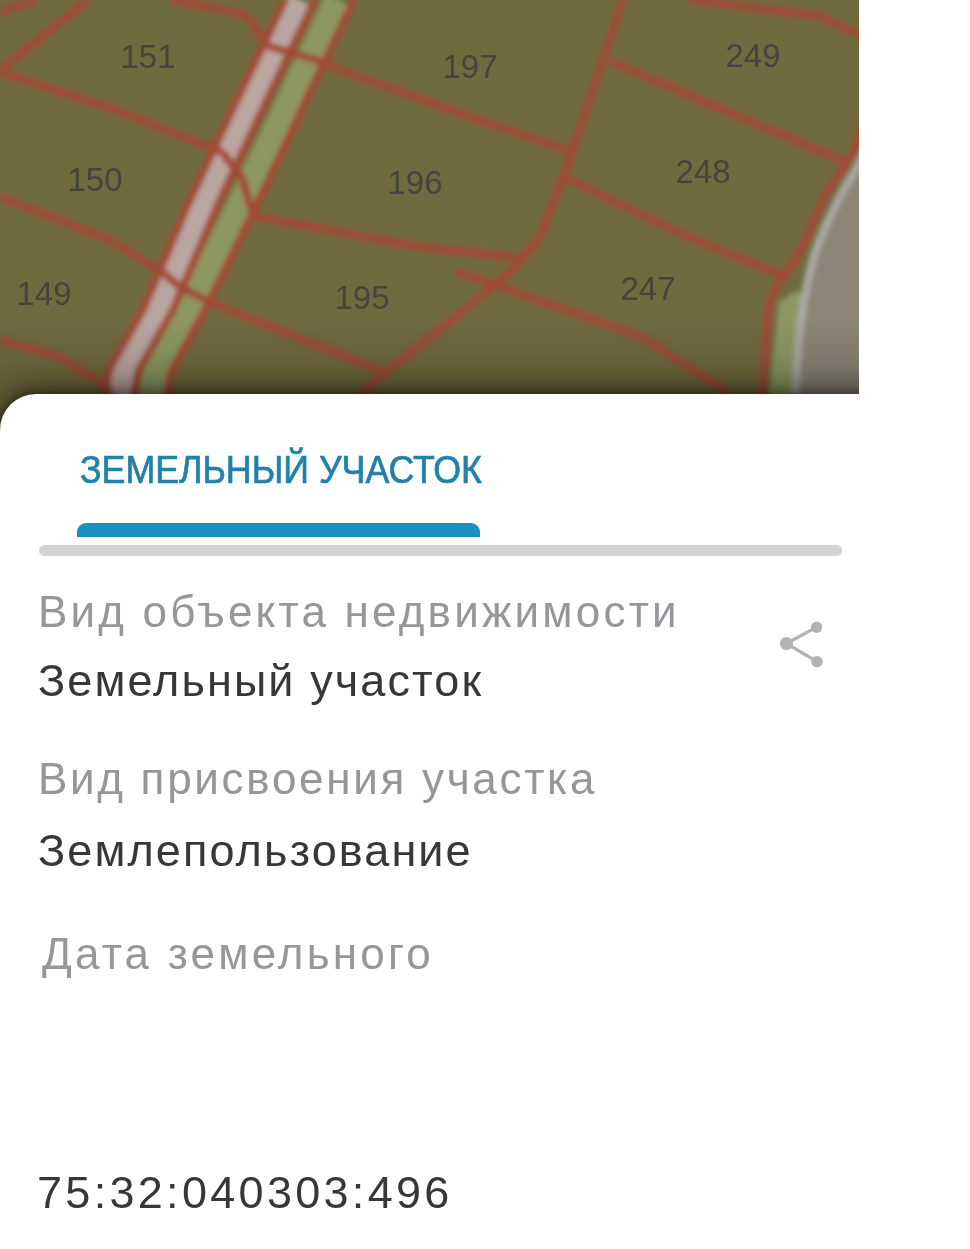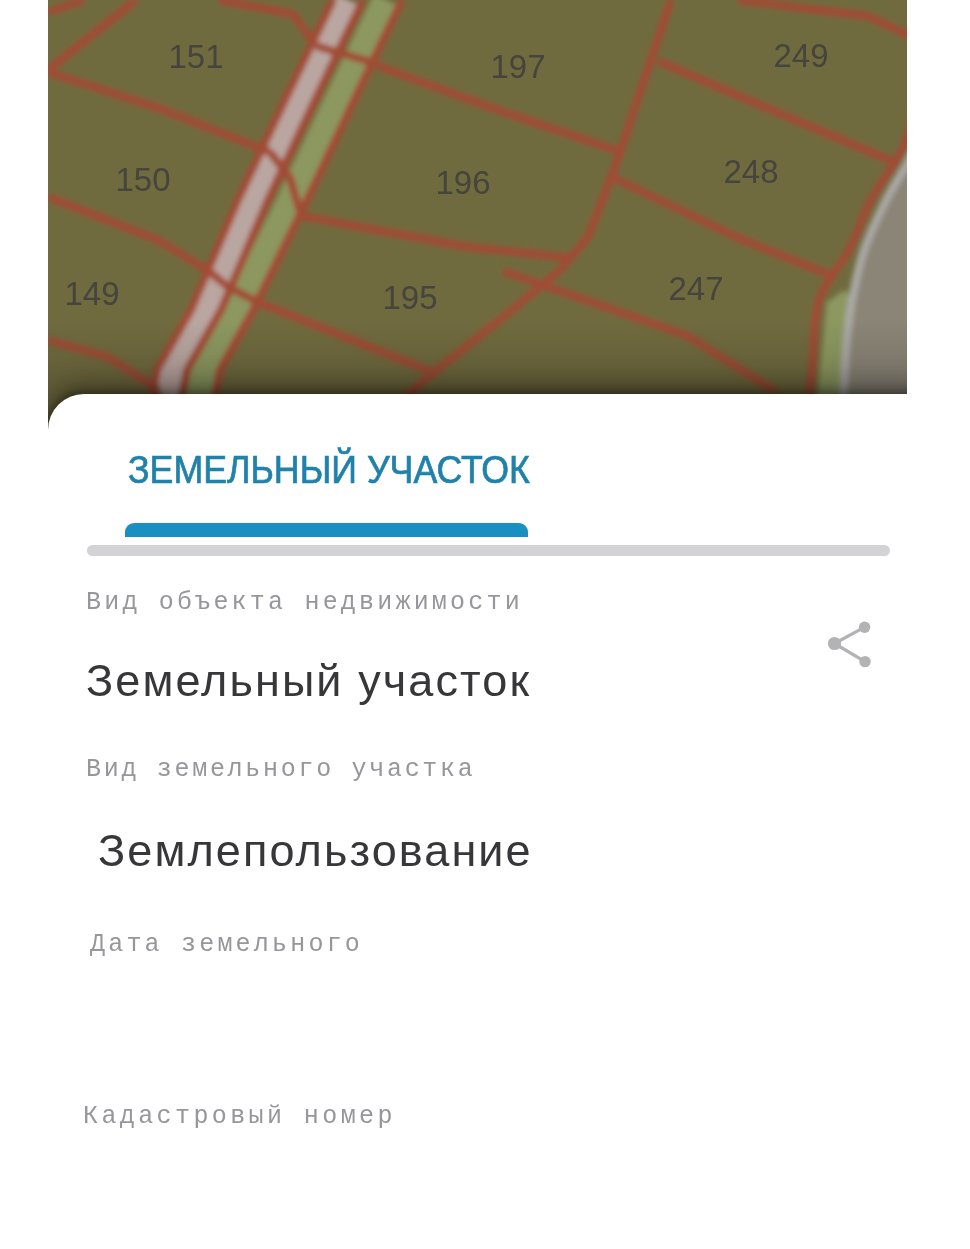--- a/index.html
+++ b/index.html
@@ -1,20 +1,20 @@
 <!DOCTYPE html>
 <html><head>
 <meta charset="utf-8">
 <style>
 html,body{margin:0;padding:0;width:970px;height:1249px;overflow:hidden;background:#fff;font-family:"Liberation Sans",sans-serif;}
-#page{position:relative;width:859px;height:1249px;overflow:hidden;margin-left:48px;}
+#page{position:relative;width:859px;height:1249px;overflow:hidden;}
 #map{position:absolute;top:0;left:0;width:970px;height:432px;}
 #sheet{position:absolute;left:0;top:394px;width:970px;height:855px;background:#ffffff;border-radius:36px 36px 0 0;box-shadow:0 -3px 9px rgba(0,0,0,.35), 0 -12px 26px rgba(0,0,0,.28);}
 .t{position:absolute;white-space:nowrap;line-height:1;}
-.label{font-size:25px;color:#96969b;letter-spacing:0.3px;font-family:Liberation Mono, monospace;}
+.label{font-size:44px;color:#96969b;letter-spacing:0.3px;}
 .value{font-size:45px;color:#37373a;letter-spacing:0.2px;}
 #hdr{left:80px;top:451px;font-size:38px;font-weight:normal;color:#2082aa;-webkit-text-stroke:0.7px #2082aa;letter-spacing:0;transform:scaleX(0.94);transform-origin:left top;}
 #pill{position:absolute;left:77px;top:523px;width:403px;height:14px;background:#1a90c2;border-radius:9px 9px 0 0;}
 #bar{position:absolute;left:39px;top:545px;width:803px;height:11px;background:#d3d3d5;border-radius:5.5px;}
 .icon{position:absolute;}
 </style>
 </head>
 <body>
 <div id="page">
 <svg id="map" width="970" height="432" viewBox="0 0 970 432" xmlns="http://www.w3.org/2000/svg">
@@ -93,17 +93,17 @@
 <line x1="10.5" y1="25.5" x2="40.6" y2="9.2" stroke-width="3.2"></line>
 <line x1="10.5" y1="25.5" x2="41" y2="43.6" stroke-width="3.2"></line>
 <circle cx="10.5" cy="25.5" r="6.6" stroke="none"></circle>
 <circle cx="40.6" cy="9.2" r="5.7" stroke="none"></circle>
 <circle cx="41" cy="43.6" r="5.7" stroke="none"></circle>
 </g>
 </svg>
 <svg class="icon" style="left:886px;top:618px;" width="53" height="53" viewBox="0 0 53 53">
 <path d="M26.5,46.2 C21,41 4.6,30.5 4.6,18.5 C4.6,10.3 10.9,4.6 17.4,4.6 C21.8,4.6 25.3,7.1 26.5,10.8 C27.7,7.1 31.2,4.6 35.6,4.6 C42.1,4.6 48.4,10.3 48.4,18.5 C48.4,30.5 32,41 26.5,46.2 Z" fill="none" stroke="#b3b3b6" stroke-width="3.2"></path>
 </svg>
-<div class="t label" style="left:38px;top:757px;letter-spacing:2.7px;">Вид земельного участка</div>
-<div class="t value" style="left:50px;top:828px;letter-spacing:2.1px;">Землепользование</div>
+<div class="t label" style="left:38px;top:757px;letter-spacing:2.7px;">Вид присвоения участка</div>
+<div class="t value" style="left:38px;top:828px;letter-spacing:2.1px;">Землепользование</div>
 <div class="t label" style="left:42px;top:932px;letter-spacing:3.2px;">Дата земельного</div>
-<div class="t label" style="left:35px;top:1104px;letter-spacing:3.4px;">Кадастровый номер</div>
+<div class="t value" style="left:37px;top:1170px;letter-spacing:3.3px;">75:32:040303:496</div>
 </div>
 
 </body></html>

